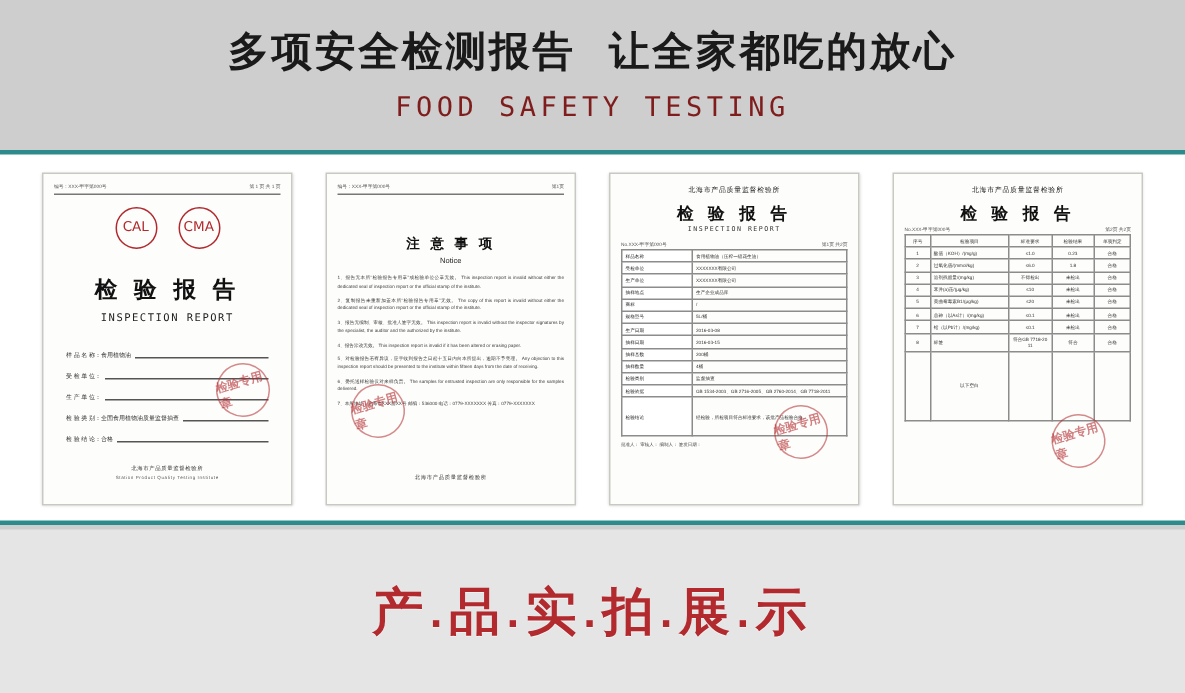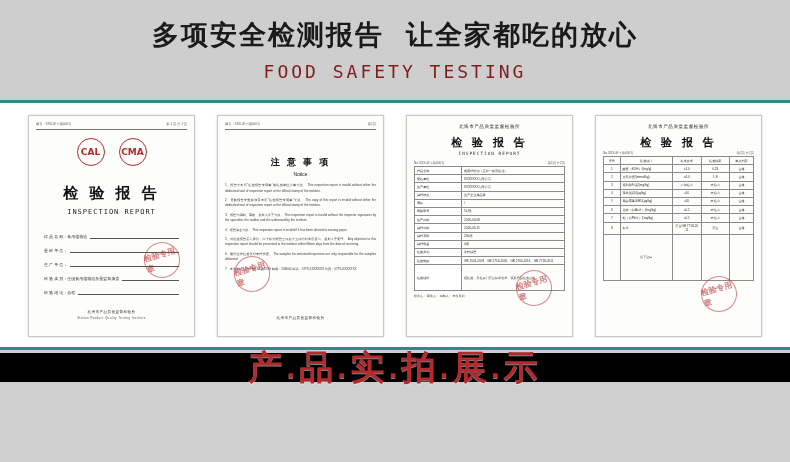--- a/index.html
+++ b/index.html
@@ -4,21 +4,21 @@
 <style>
   html,body{margin:0;padding:0;}
   body{
     width:790px;height:462px;
     background:#cfcfcf;
     font-family:"Liberation Sans","DejaVu Sans",sans-serif;
     overflow:hidden;
   }
   .page{
     position:relative;
-    width:790px;height:382px;
+    width:790px;height:462px;
     background:#cececf;
     box-sizing:border-box;
   }
 
   
   .header{
     padding-top:18px;
     text-align:center;
   }
   .header .cn-title{
@@ -76,21 +76,21 @@
   }
   .cert .hr{height:1px;background:#777;margin:2px 0;}
 
   
   .logos{display:flex;justify-content:center;gap:14px;margin:8px 0 6px;}
   .logo-badge{
     width:26px;height:26px;border-radius:50%;
     border:1.6px solid #b2292e;
     color:#b2292e;
     display:flex;align-items:center;justify-content:center;
-    font-size:9px;font-weight:bold;
+    font-size:9px;font-weight:normal;
     font-family:"DejaVu Sans","Liberation Sans",sans-serif;
   }
   .d1-title{
     text-align:center;font-size:15px;font-weight:bold;color:#111;
     letter-spacing:3px;margin-top:18px;
     font-family:"DejaVu Sans","Liberation Sans",sans-serif;
   }
   .d1-sub{
     text-align:center;font-size:7px;letter-spacing:1px;color:#222;margin-top:5px;
     font-family:"DejaVu Sans Mono","Liberation Mono",monospace;
@@ -141,21 +141,21 @@
     word-break:break-all;
   }
   table.grid td.lbl{width:28%;background:#fff;color:#222;}
   table.grid td.c{text-align:center;}
   .d3-foot{font-size:3px;color:#444;margin-top:3px;line-height:1.6;}
 
   
   .footer{
     position:absolute;left:0;right:0;bottom:0;top:353px;
     display:flex;align-items:center;justify-content:center;
-    background:#000000;
+    background:#e5e5e5;
   }
   .footer .ftext{
     font-size:34px;font-weight:bold;color:#b2292e;letter-spacing:4px;
     font-family:"DejaVu Sans","Liberation Sans",sans-serif;
     text-shadow:0 1px 0 rgba(255,255,255,.5);
   }
   .footer .dot{font-size:24px;vertical-align:middle;}
 </style>
 </head>
 <body>

